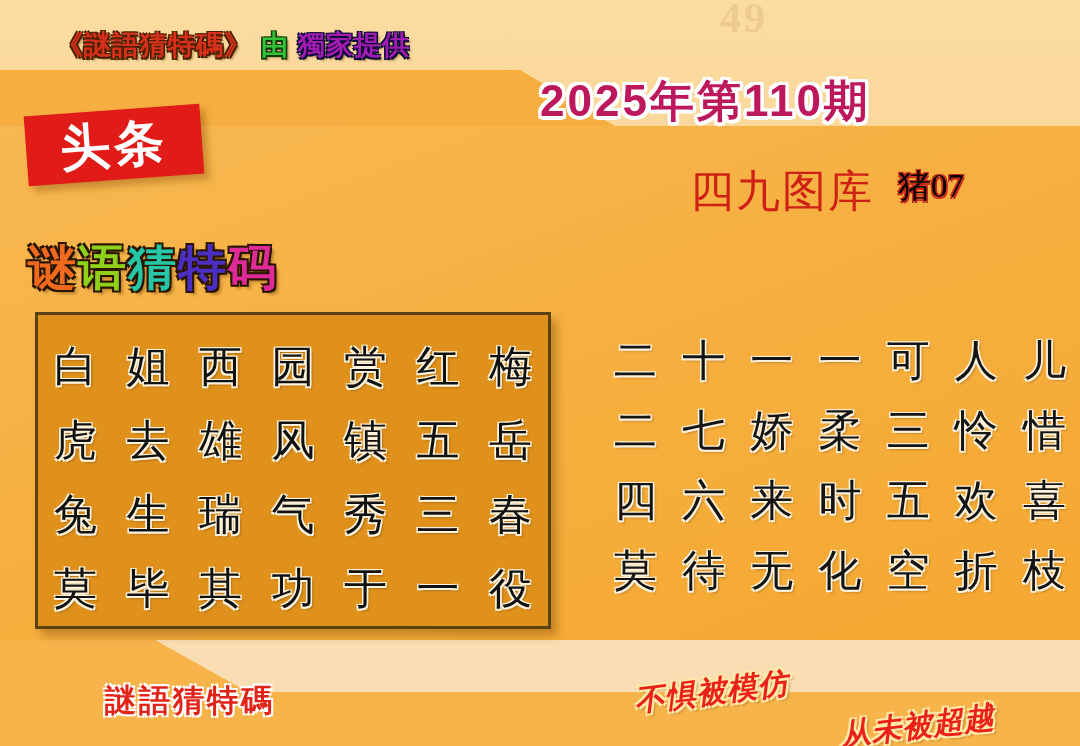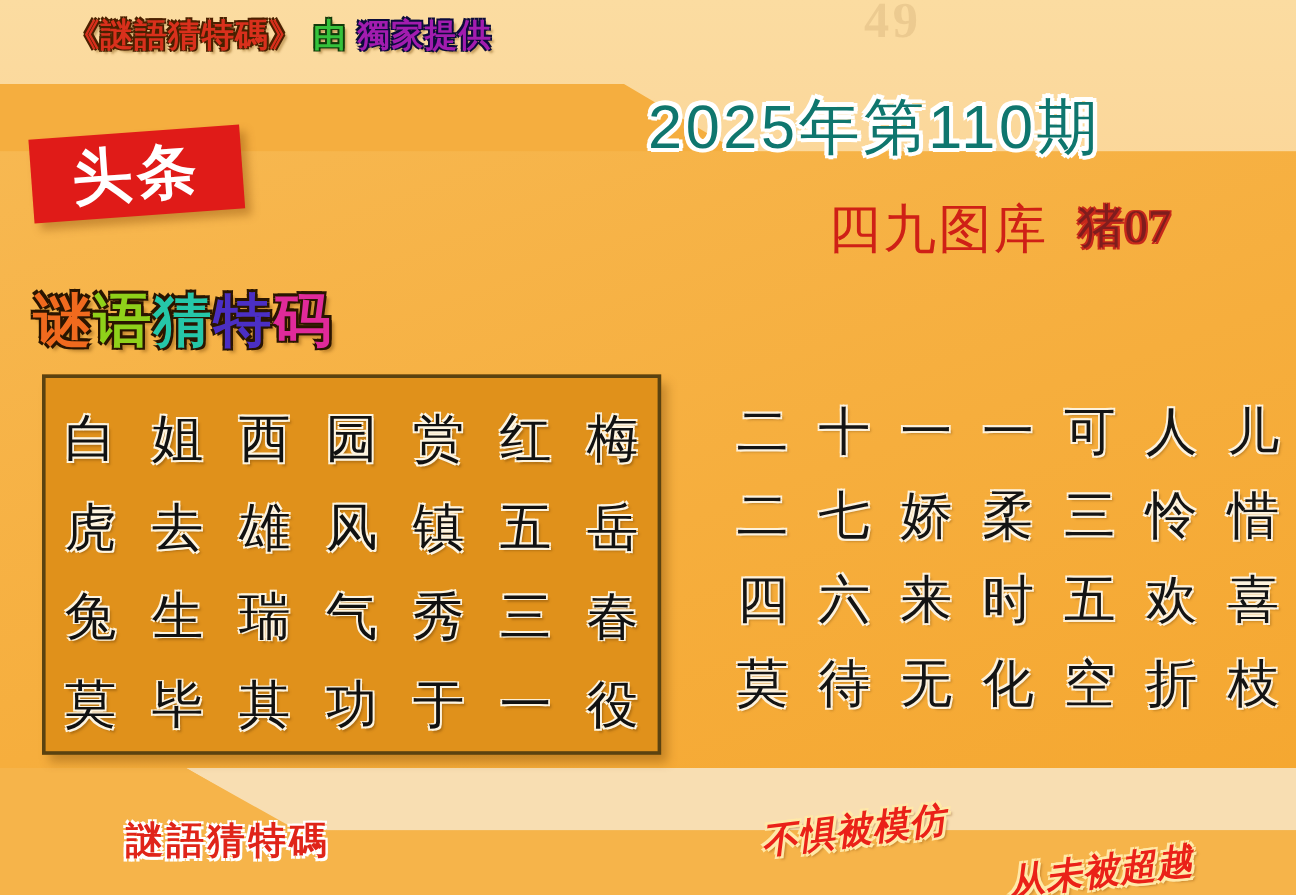--- a/index.html
+++ b/index.html
@@ -62,21 +62,21 @@
     font-size: 42px;
     color: rgba(160,120,60,0.16);
     font-weight: bold;
     letter-spacing: 3px;
     font-family: "Liberation Serif", serif;
   }
 
   
   .header-line {
     position: absolute;
-    left: 56px; top: 11px;
+    left: 56px; top: 27px;
     display: flex;
     align-items: flex-start;
     gap: 9px;
     white-space: nowrap;
   }
   .hl-seg {
     font-size: 27px;
     font-weight: bold;
     font-family: "Liberation Serif", "DejaVu Serif", serif;
     letter-spacing: 1px;
@@ -121,23 +121,23 @@
     font-weight: bold;
     letter-spacing: 4px;
     font-family: "Liberation Sans", "DejaVu Sans", sans-serif;
     line-height: 1;
   }
 
   
   .issue-title {
     position: absolute;
     left: 540px; top: 72px;
-    font-size: 51px;
-    font-weight: normal;
-    color: #0f766e;
+    font-size: 44px;
+    font-weight: bold;
+    color: #be185d;
     letter-spacing: 3px;
     font-family: "Liberation Sans", "DejaVu Sans", sans-serif;
     white-space: nowrap;
     text-shadow:
       -3px -3px 0 #ffffff, 3px -3px 0 #ffffff,
       -3px 3px 0 #ffffff, 3px 3px 0 #ffffff,
       0 -3.5px 0 #ffffff, 0 3.5px 0 #ffffff,
       -3.5px 0 0 #ffffff, 3.5px 0 0 #ffffff;
   }
 
@@ -151,22 +151,22 @@
     white-space: nowrap;
   }
   .brand-name {
     font-size: 44px;
     color: #cf2016;
     font-family: "Liberation Serif", "DejaVu Serif", serif;
     letter-spacing: 2px;
     line-height: 1;
   }
   .brand-zodiac {
-    font-size: 39px;
-    color: #7f1d1d;
+    font-size: 33px;
+    color: #000000;
     font-family: "Liberation Serif", "DejaVu Serif", serif;
     line-height: 1;
     letter-spacing: 0px;
     text-shadow:
       -1.5px -1.5px 0 #c7281b, 1.5px -1.5px 0 #c7281b,
       -1.5px 1.5px 0 #c7281b, 1.5px 1.5px 0 #c7281b;
   }
 
   
   .rainbow-head {

